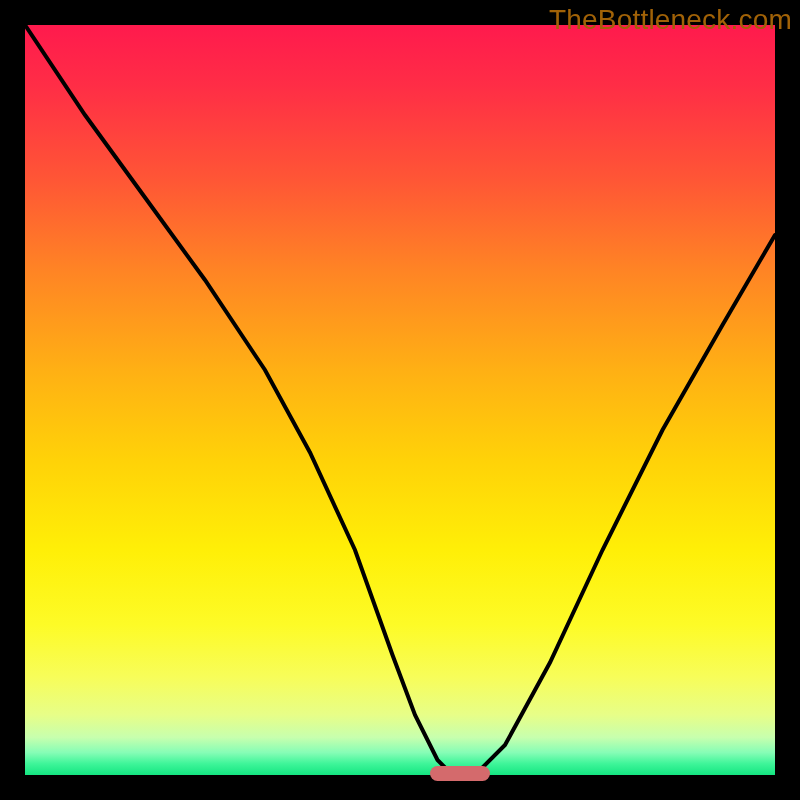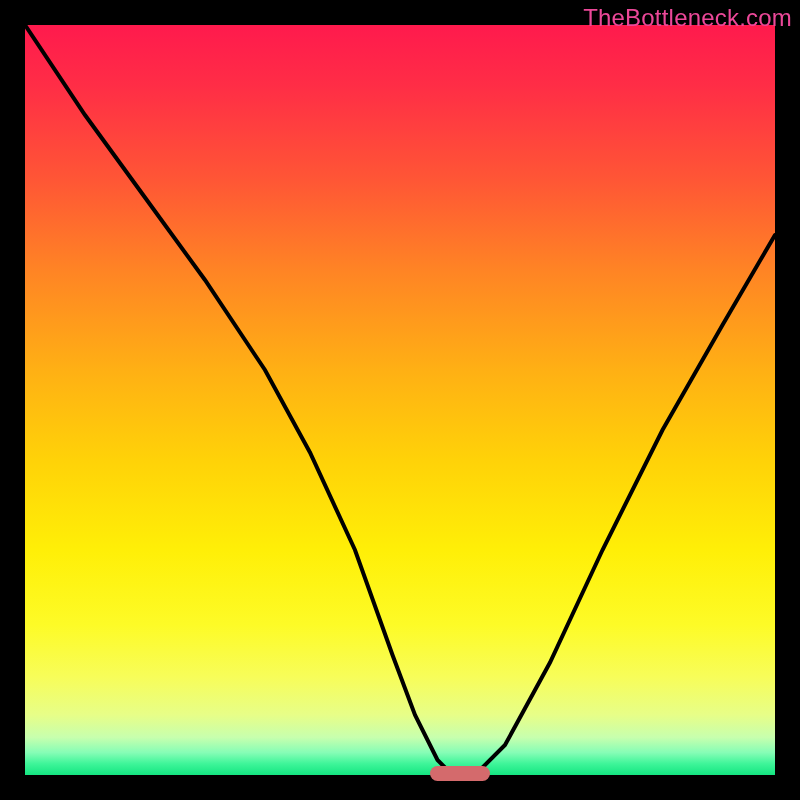--- a/index.html
+++ b/index.html
@@ -39,23 +39,23 @@
       #86fdb6 97%,
       #3ef599 98.5%,
       #14e581 100%
     );
   }
   .watermark {
     position: absolute;
     top: 4px;
     right: 8px;
     font-family: Arial, Helvetica, sans-serif;
-    font-size: 24px;
+    font-size: 28px;
     font-weight: 500;
-    color: #ec4899;
+    color: #a16207;
     letter-spacing: 0.2px;
   }
   svg.curve {
     position: absolute;
     left: 0;
     top: 0;
     pointer-events: none;
   }
   .marker {
     position: absolute;

